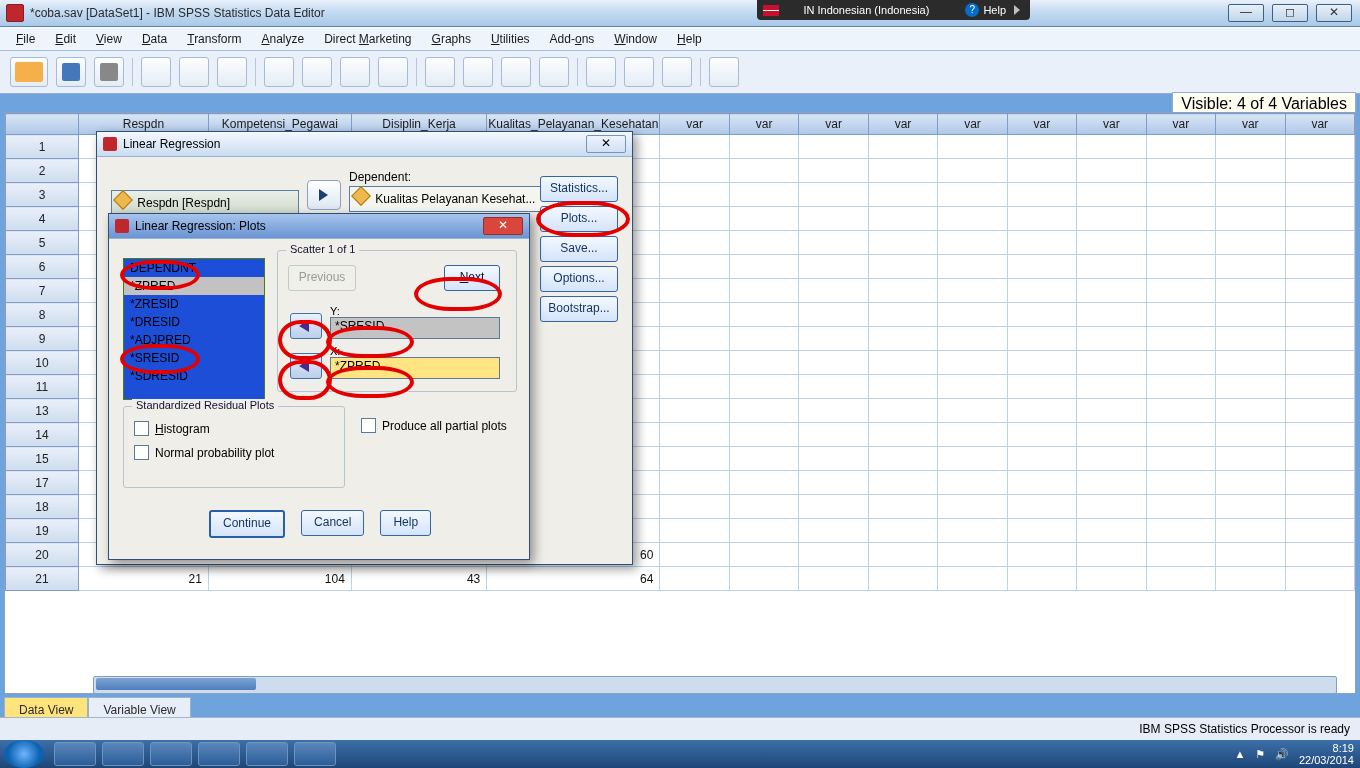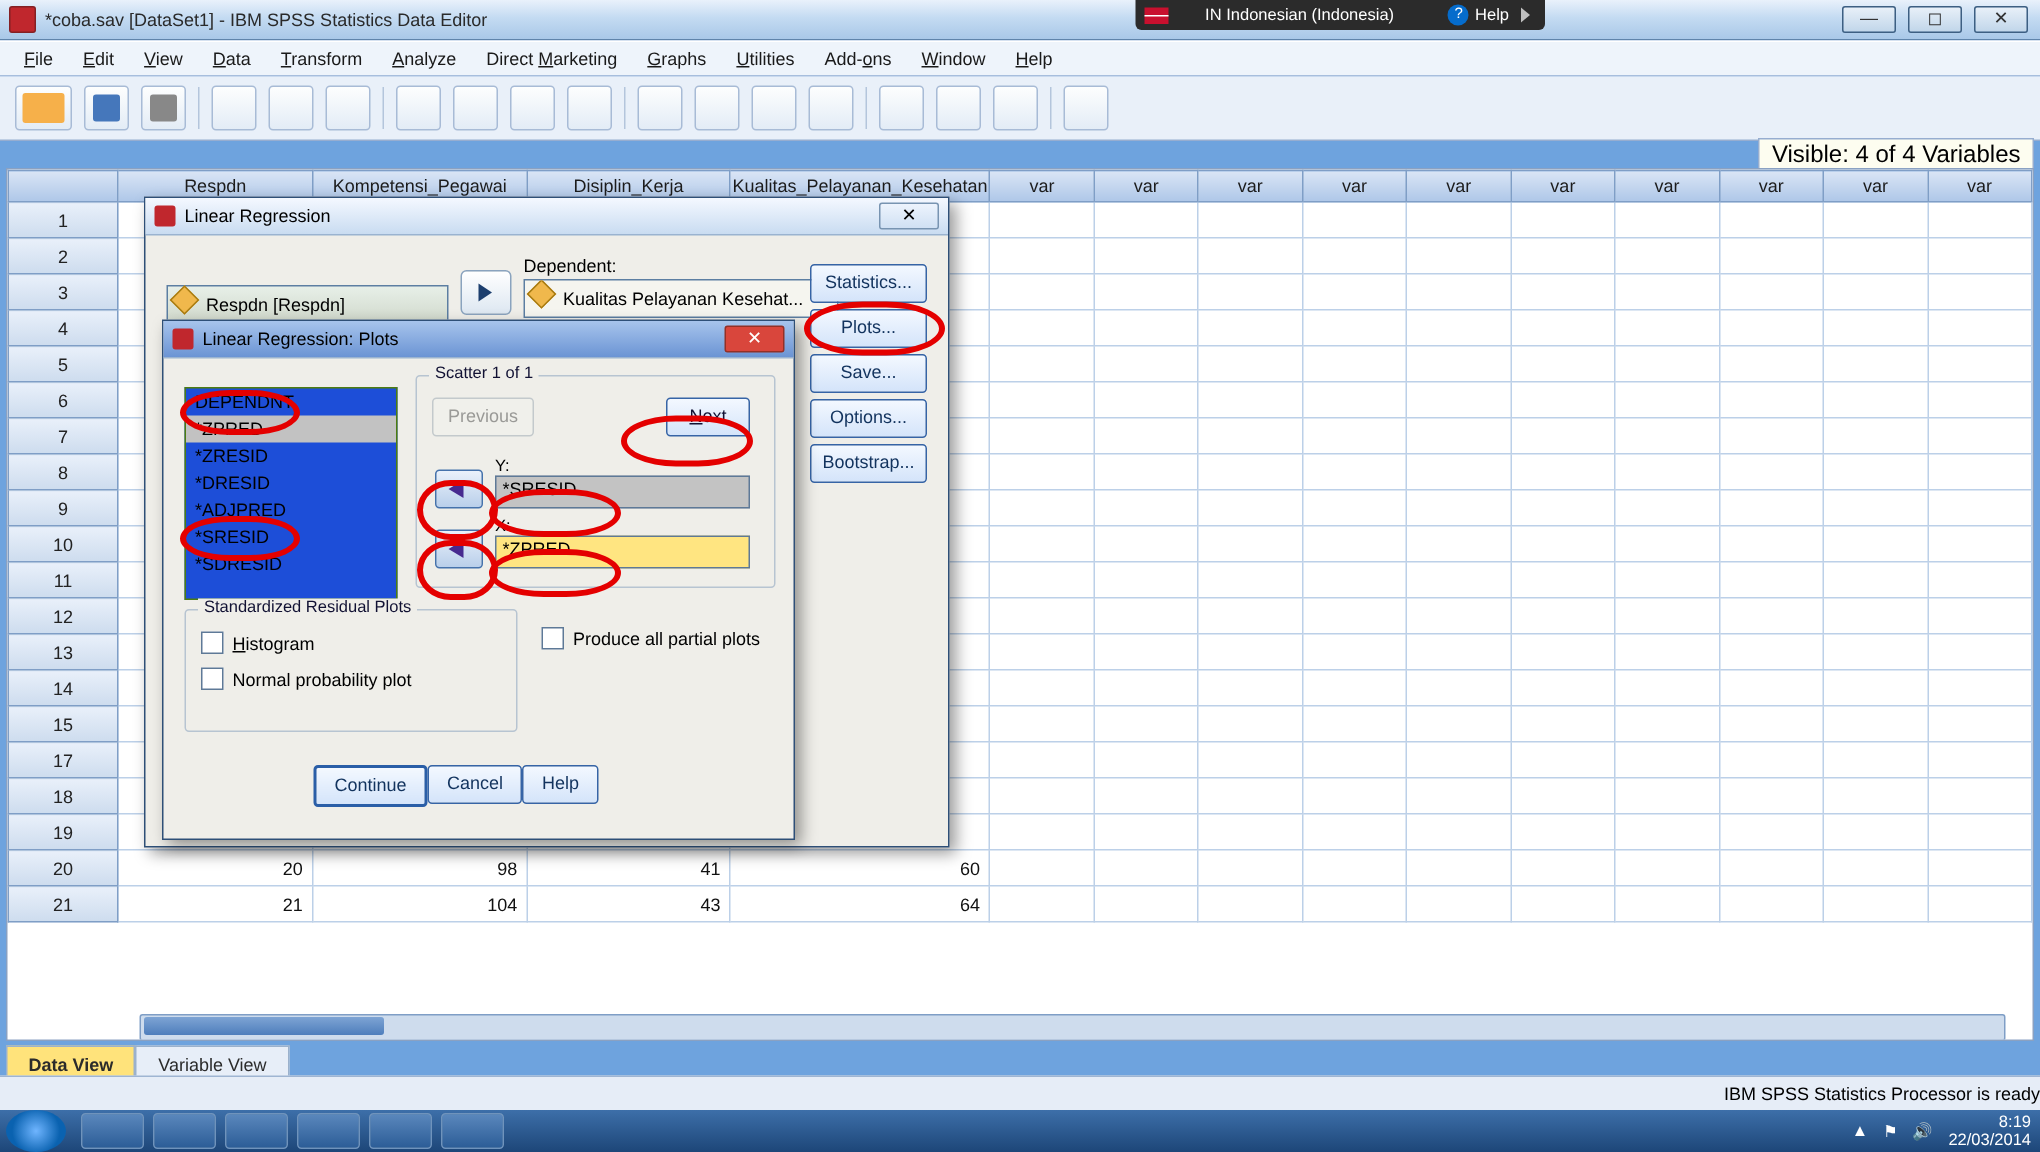--- a/index.html
+++ b/index.html
@@ -34,24 +34,24 @@
   table{border-collapse:collapse;table-layout:fixed}
   .hdr td,.hdr th{background:linear-gradient(#d9e5f5,#aec7e8);border:1px solid #7f9ec6;font-weight:normal;text-align:center;height:18px;color:#1c1c1c}
   .rowhdr{background:linear-gradient(#e9f0fa,#cddcee);border:1px solid #7f9ec6;text-align:center;width:72px;color:#222}
   td.cell{border:1px solid #bcd0e8;height:21px;width:72px;text-align:right;padding-right:6px;color:#111;font-size:12px}
   td.cellw{width:140px}
   .hscroll{position:absolute;left:88px;right:18px;bottom:-1px;height:16px;background:#cedced;border:1px solid #7f9ec6;border-radius:2px}
   .hscroll .thumb{position:absolute;left:2px;top:1px;width:160px;height:12px;background:linear-gradient(#7ea4d4,#4e7ebc);border-radius:2px}
   
   .viewtabs{position:absolute;left:4px;bottom:46px;display:flex}
   .viewtab{border:1px solid #9bb1cc;border-bottom:none;padding:5px 14px;background:#e7eef8;color:#2b2b2b}
-  .viewtab.active{background:#ffe37b;font-weight:bold}
+  .viewtab.active{background:#ffe37b;font-weight:normal}
   
   .status{position:absolute;left:0;right:0;bottom:28px;height:22px;background:#e6edf7;border-top:1px solid #9fb5d2;display:flex;align-items:center}
-  .status .r{margin-left:auto;}
+  .status .r{margin-left:auto;padding-right:10px}
   
   .taskbar{position:absolute;left:0;right:0;bottom:0;height:28px;background:linear-gradient(#3d6fa9,#1d4678);display:flex;align-items:center;color:#fff;font-size:11px;padding-left:4px}
   .start{width:40px;height:28px;background:radial-gradient(circle at 50% 50%,#6fb5ff 0,#0a62b0 65%);border-radius:50%;margin-right:10px;position:relative}
   .taskbar .tbtn2{width:40px;height:22px;border:1px solid #6f93bc;border-radius:3px;background:linear-gradient(#5a87bc,#2c5d97);margin-right:6px}
   .tray{margin-left:auto;display:flex;align-items:center;gap:10px;padding-right:6px;color:#fff}
   
   .dlg{position:absolute;background:#efeee9;border:1px solid #2e4f77;box-shadow:4px 4px 10px rgba(0,0,0,.4)}
   .dlg .cap{height:24px;background:linear-gradient(#f4f8ff,#c9dcf1);display:flex;align-items:center;padding-left:6px;font-size:12px;border-bottom:1px solid #9ab3d0}
   .dlg .cap .ico{width:14px;height:14px;background:#c0272d;border-radius:2px;margin-right:6px}
   .dlg .cap .x{margin-left:auto;width:38px;height:16px;border:1px solid #7894b1;border-radius:2px;text-align:center;line-height:14px;margin-right:6px;font-family:Arial}
@@ -86,21 +86,21 @@
   .scatter .yf{position:absolute;left:52px;top:66px;width:160px;height:18px;border:1px solid #5e7997;background:#c3c3c3;padding:1px 4px}
   .scatter .xf{position:absolute;left:52px;top:106px;width:160px;height:18px;border:1px solid #5e7997;background:#ffe581;padding:1px 4px}
   .movebtn{position:absolute;width:30px;height:24px;border:1px solid #4572ac;border-radius:3px;background:linear-gradient(#eaf1fb,#b9cfea)}
   .movebtn:after{content:"";position:absolute;left:8px;top:6px;border-top:6px solid transparent;border-bottom:6px solid transparent;border-right:10px solid #472a8f}
   .scatter .mb1{left:12px;top:62px}.scatter .mb2{left:12px;top:102px}
   .std{left:14px;top:192px;width:220px;height:80px}
   .chk{position:absolute;display:flex;align-items:center;gap:6px}
   .chk .box{width:13px;height:13px;border:1px solid #5e7997;background:#fff}
   .std .c1{left:10px;top:14px}.std .c2{left:10px;top:38px}
   .partial{position:absolute;left:252px;top:204px;display:flex;align-items:center;gap:6px}
-  .dlg2 .btnrow2{position:absolute;left:100px;top:296px;display:flex;}
+  .dlg2 .btnrow2{position:absolute;left:100px;top:296px;display:flex;gap:16px}
   
   .oval{position:absolute;border:4px solid #e40000;border-radius:50%/60%;pointer-events:none;z-index:20}
 </style>
 </head>
 <body>
 
 <div class="win-title">
   <div class="spss-icon"></div>
   <span>*coba.sav [DataSet1] - IBM SPSS Statistics Data Editor</span>
   <div class="win-btns">
@@ -348,37 +348,20 @@
           <td class="cell"></td>
           <td class="cell"></td>
           <td class="cell"></td>
           <td class="cell"></td>
           <td class="cell"></td>
           <td class="cell"></td>
           <td class="cell"></td>
         </tr>
         <tr>
           <td class="rowhdr">11</td>
-          <td class="cell cellw"></td>
-          <td class="cell cellw"></td>
-          <td class="cell cellw"></td>
-          <td class="cell cellw"></td>
-          <td class="cell"></td>
-          <td class="cell"></td>
-          <td class="cell"></td>
-          <td class="cell"></td>
-          <td class="cell"></td>
-          <td class="cell"></td>
-          <td class="cell"></td>
-          <td class="cell"></td>
-          <td class="cell"></td>
-          <td class="cell"></td>
-        </tr>
-        <tr>
-          <td class="rowhdr">12</td>
           <td class="cell cellw"></td>
           <td class="cell cellw"></td>
           <td class="cell cellw"></td>
           <td class="cell cellw"></td>
           <td class="cell"></td>
           <td class="cell"></td>
           <td class="cell"></td>
           <td class="cell"></td>
           <td class="cell"></td>
           <td class="cell"></td>

